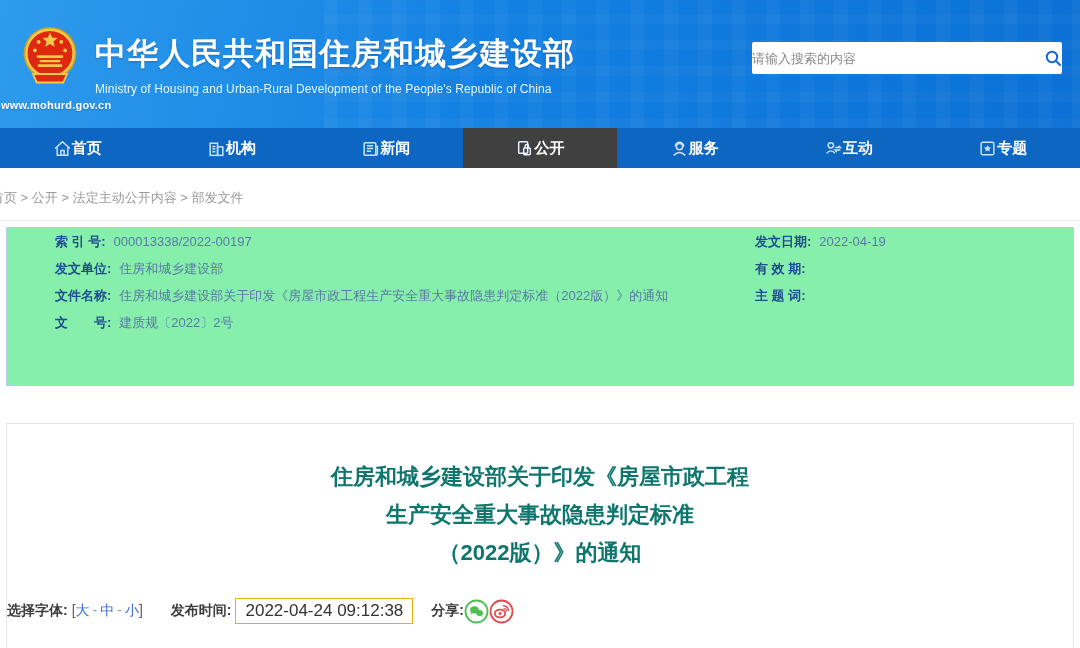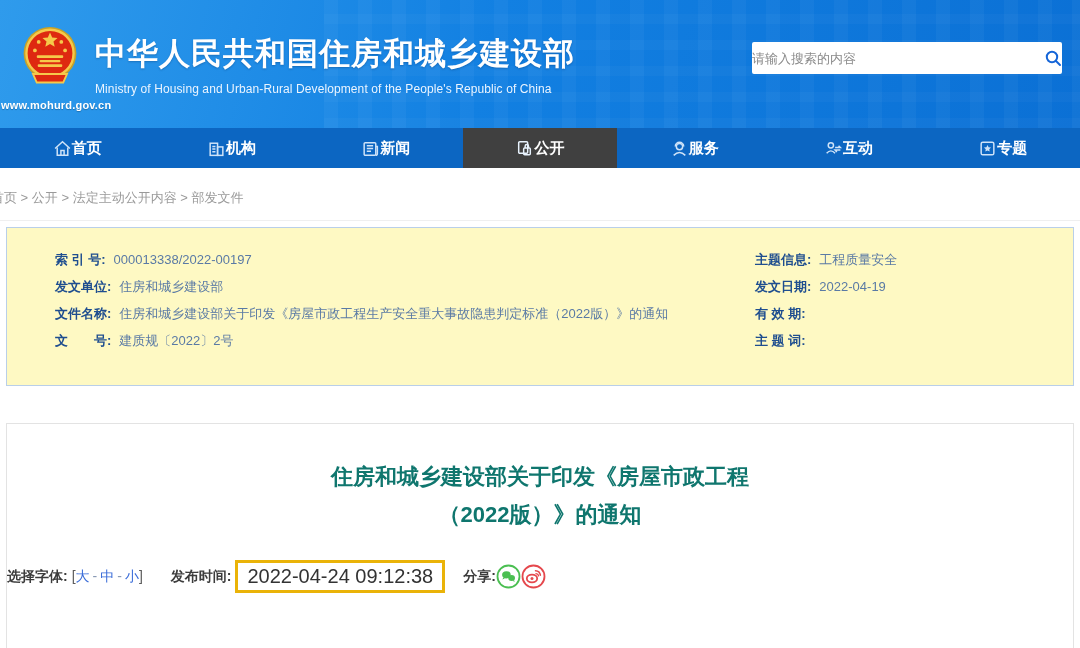--- a/index.html
+++ b/index.html
@@ -33,42 +33,42 @@
   .nav-item { flex:1; display:flex; align-items:center; justify-content:center; 
     color:#fff; font-size:15px; font-weight:bold; cursor:pointer; }
   .nav-item.active { background:#404040; }
   .nav-item svg { width:19px; height:19px; }
 
   
   .breadcrumb-bar { height:53px; border-bottom:1px solid #efefef; padding-top:21px; }
   .breadcrumb { color:#9a9a9a; font-size:13px; margin-left:-9px; white-space:nowrap; }
 
   
-  .doc-info { margin:6px 6px 0 6px; height:159px; background:#fef9c3; border:1px solid #b9cfe9;
-    display:flex; padding-top:18px; }
+  .doc-info { margin:6px 6px 0 6px; height:159px; background:#86efac; border:1px solid #b9cfe9;
+    display:flex; }
   .doc-col-left { flex:1; padding-left:48px; }
   .doc-col-right { width:318px; }
   .doc-row { display:flex; line-height:27px; font-size:13px; white-space:nowrap; }
   .doc-label { color:#1f4e8f; font-weight:bold; margin-right:8px; }
   .doc-value { color:#5a7aa5; }
 
   
   .article { margin:37px 6px 0 6px; border:1px solid #e3e3e3; background:#fff; height:260px; }
   .article-title { margin-top:34px; text-align:center; font-size:22px; font-weight:bold;
     color:#0f766e; line-height:38px; }
   .article-title span { display:block; }
   .article-meta { margin-top:26px; display:flex; justify-content:flex-start; align-items:center;
     font-size:14px; color:#444; }
   .meta-label { font-weight:bold; color:#3c3c3c; }
   .font-links { margin-left:4px; color:#5b5b5b; }
   .font-link { color:#3a6cd8; cursor:pointer; }
   .font-dash { color:#8a9ab5; padding:0 3px; }
   .publish-group { margin-left:28px; display:flex; align-items:center; }
-  .timestamp-box { margin-left:4px; border:3px solid #eab308; padding:2px 9px; color:#333;
-    font-size:20px; white-space:nowrap; }
+  .timestamp-box { margin-left:4px; border:1px solid #eab308; padding:2px 9px; color:#333;
+    font-size:17px; white-space:nowrap; }
   .share-group { margin-left:18px; display:flex; align-items:center; }
   .share-icon { width:25px; height:25px; cursor:pointer; }
 </style>
 </head>
 <body>
 
 <div class="header">
   <svg class="emblem" viewBox="0 0 60 70">
     <circle cx="30" cy="30" r="28" fill="#c8a227"></circle>
     <circle cx="30" cy="30" r="25" fill="#de2910" stroke="#f6c94a" stroke-width="2.5"></circle>
@@ -172,41 +172,38 @@
       <span class="doc-label">文件名称:</span>
       <span class="doc-value">住房和城乡建设部关于印发《房屋市政工程生产安全重大事故隐患判定标准（2022版）》的通知</span>
     </div>
     <div class="doc-row">
       <span class="doc-label">文　　号:</span>
       <span class="doc-value">建质规〔2022〕2号</span>
     </div>
   </div>
   <div class="doc-col-right">
     <div class="doc-row">
-      <span class="doc-label">主题信息:</span>
-      <span class="doc-value">工程质量安全</span>
-    </div>
-    <div class="doc-row">
       <span class="doc-label">发文日期:</span>
       <span class="doc-value">2022-04-19</span>
     </div>
     <div class="doc-row">
       <span class="doc-label">有 效 期:</span>
       <span class="doc-value"></span>
     </div>
     <div class="doc-row">
       <span class="doc-label">主 题 词:</span>
       <span class="doc-value"></span>
     </div>
   </div>
 </div>
 
 <div class="article">
   <div class="article-title">
     <span>住房和城乡建设部关于印发《房屋市政工程</span>
+    <span>生产安全重大事故隐患判定标准</span>
     <span>（2022版）》的通知</span>
   </div>
   <div class="article-meta">
     <span class="meta-label">选择字体:</span>
     <span class="font-links">
       <span>[</span><span class="font-link">大</span><span class="font-dash">-</span><span class="font-link">中</span><span class="font-dash">-</span><span class="font-link">小</span><span>]</span>
     </span>
     <span class="publish-group">
       <span class="meta-label">发布时间:</span>
       <span class="timestamp-box">2022-04-24 09:12:38</span>

